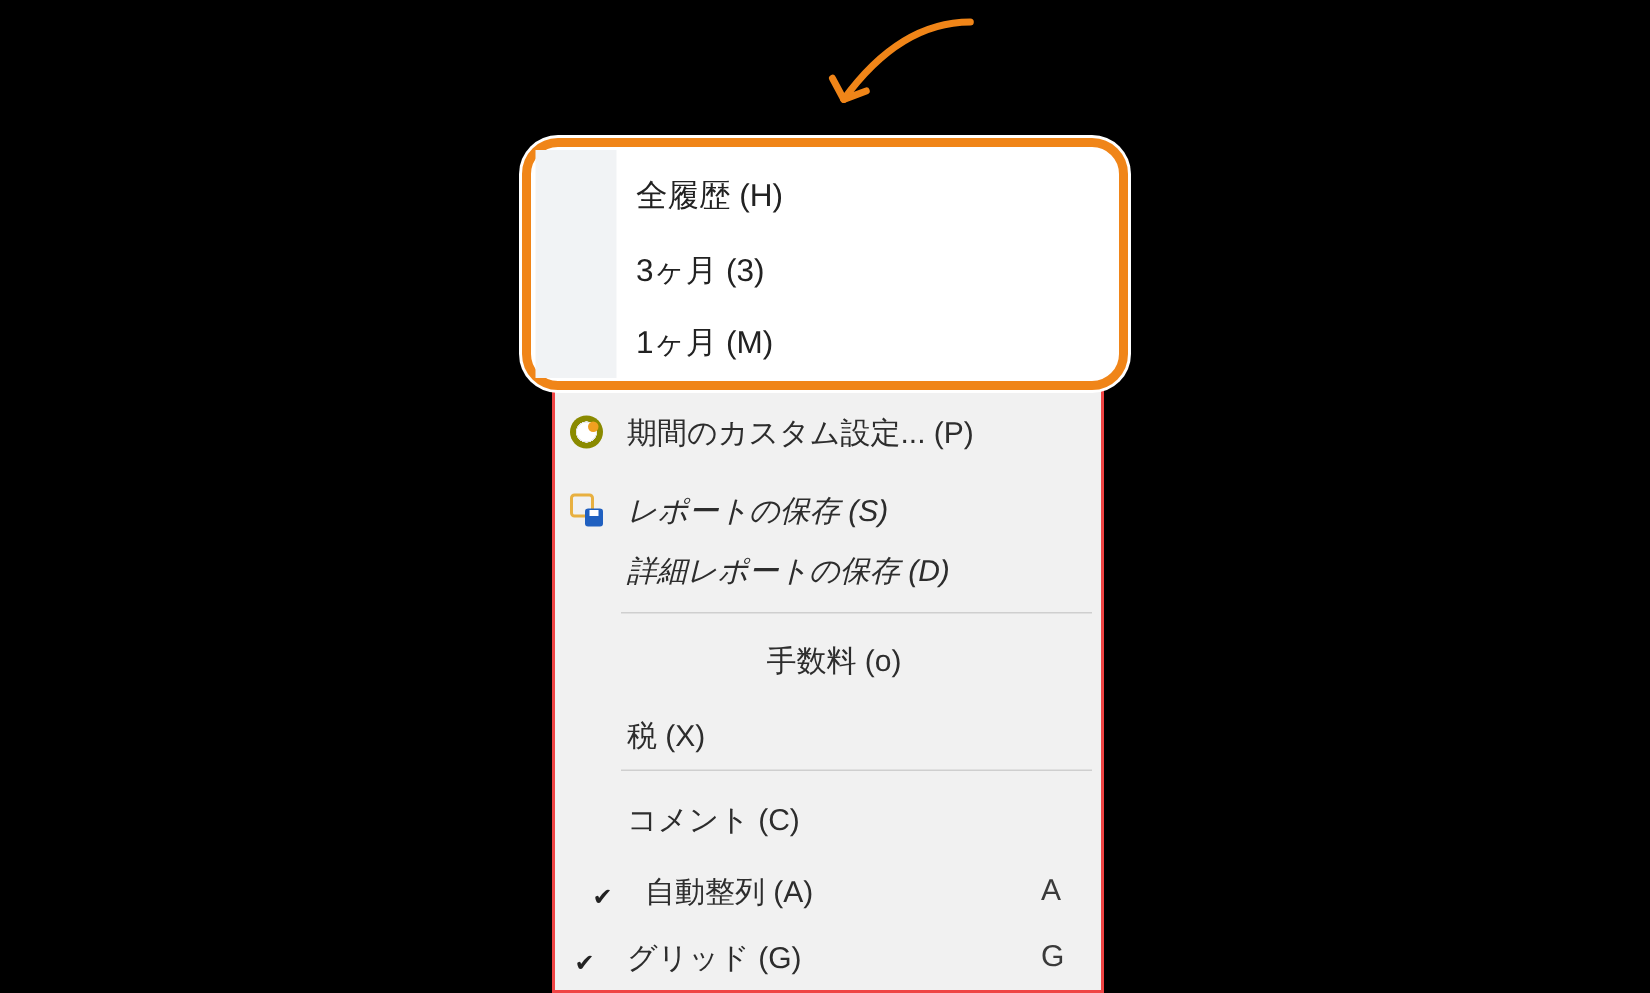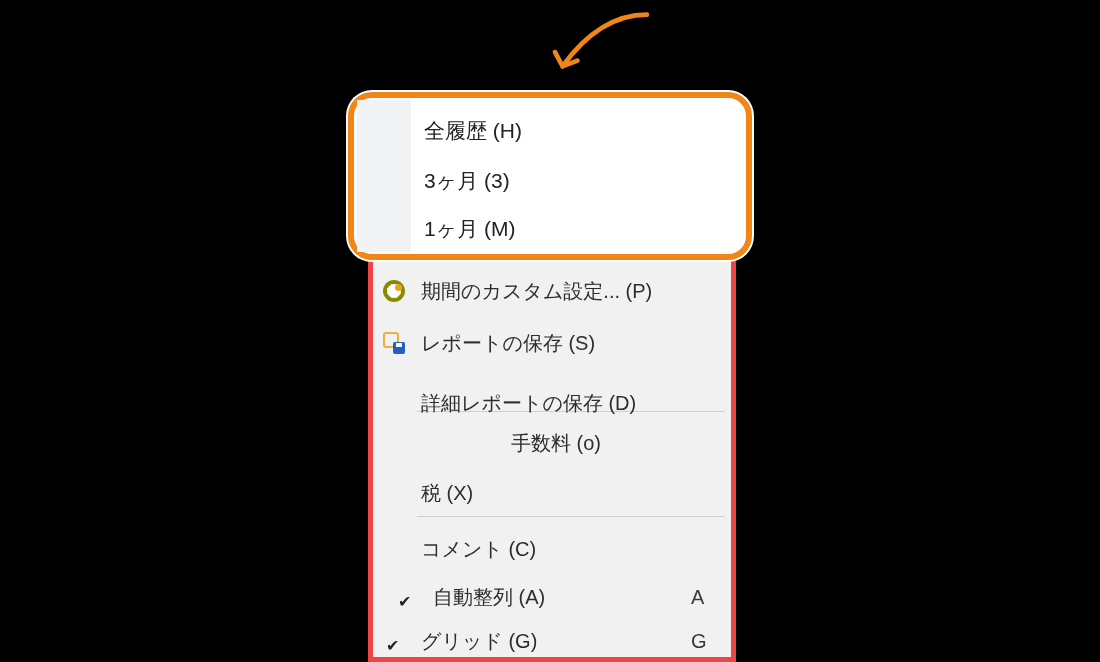--- a/index.html
+++ b/index.html
@@ -60,21 +60,21 @@
     .hb-3 { top: 120px; }
 
     
     .menu {
       position: absolute;
       left: 368px;
       top: 96px;
       width: 368px;
       height: 566px;
       background: #f1f1f1;
-      border: 5px solid #ef4444;
+      border: 2px solid #ef4444;
       box-shadow: 4px 4px 8px rgba(0,0,0,0.15);
     }
     .menu-iconcol {
       position: absolute;
       left: 0;
       top: 0;
       bottom: 0;
       width: 42px;
       background: #f1f1f1;
     }
@@ -114,22 +114,22 @@
       text-align: left;
       color: #3a3a3a;
       padding-right: 8px;
     }
 
     
     .row1 { top: 8px;   }
     .row2 { top: 58px;  }
     .row3 { top: 108px; }
     .row4 { top: 168px; }
-    .row5 { top: 220px; }
-    .row6 { top: 280px; }
+    .row5 { top: 220px; font-style: italic; }
+    .row6 { top: 260px; font-style: italic; }
     .row7 { top: 320px; text-align: center; }
     .row8 { top: 370px; }
     .row9 { top: 426px; }
     .row10{ top: 474px; padding-left: 12px; }
     .row11{ top: 518px; }
 
     
     .ic-clock {
       width: 22px; height: 22px;
       background: radial-gradient(circle at 50% 50%, #fff 40%, #e8e8e8 41%, #e8e8e8 45%, #8a8a00 46%, #8a8a00 100%);

